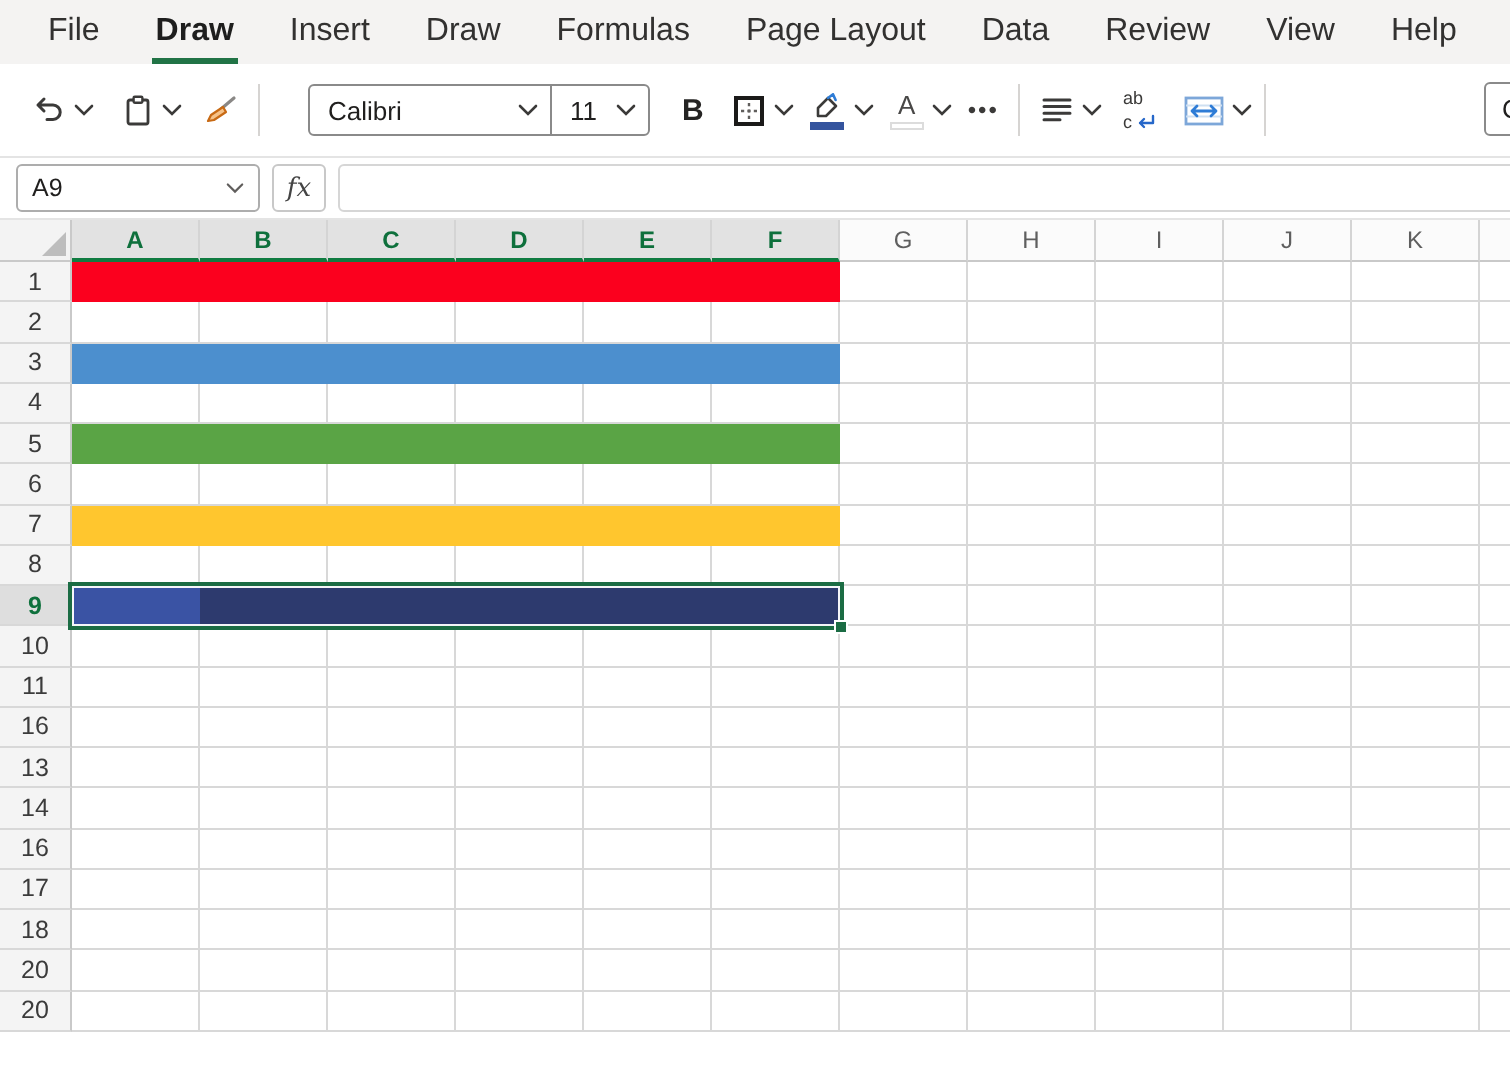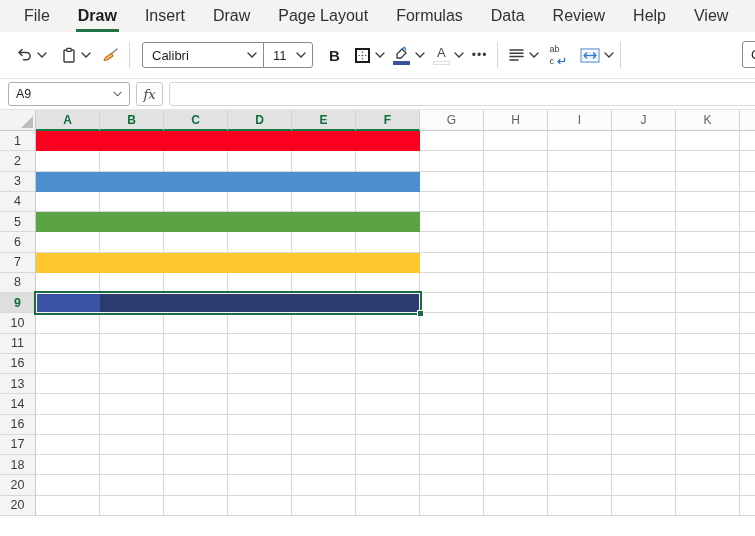--- a/index.html
+++ b/index.html
@@ -26,21 +26,21 @@
   .toolbar{
     height:46px;background:#fff;border-bottom:1px solid #E4E4E4;
     display:flex;align-items:center;padding-left:16px;position:relative;
   }
   .tbtn{display:flex;align-items:center;gap:4px;color:var(--icon,#3B3A39);}
   .sep{width:1px;height:26px;background:#D6D4D2;margin:0 10px;}
   .combo{
     height:26px;border:1px solid #8A8A8A;display:flex;align-items:center;
     box-sizing:border-box;background:#fff;font-size:13px;color:#201F1E;
   }
-  .combo.font{width:122px;border-radius:3px 0 0 3px;padding:0 6px 0 9px;margin-left:2px;}
+  .combo.font{width:122px;border-radius:3px 0 0 3px;padding:0 6px 0 9px;margin-left:14px;}
   .combo.size{width:50px;border-radius:0 3px 3px 0;margin-left:-1px;padding:0 6px 0 9px;}
   .combo .grow{flex:1;}
   .bold-btn{font-weight:700;font-size:15px;color:#252423;margin-left:16px;}
   .swatchbtn{display:flex;flex-direction:column;align-items:center;line-height:1;}
   .swatch{width:17px;height:4px;margin-top:2px;}
   .ellipsis{font-size:12px;letter-spacing:1px;color:#3B3A39;margin-left:8px;}
   .wrapicon{display:flex;flex-direction:column;align-items:flex-start;font-size:9px;line-height:8px;color:#3B3A39;margin-left:4px;}
   .wrapicon .l2{display:flex;align-items:center;gap:1px;}
   .numfmt{
     position:absolute;left:742px;top:9px;width:46px;height:27px;
@@ -120,26 +120,26 @@
   svg{display:block;}
 </style>
 </head>
 <body>
 
 <div class="menubar">
     <span class="menu-item">File</span>
     <span class="menu-item active">Draw</span>
     <span class="menu-item">Insert</span>
     <span class="menu-item">Draw</span>
+    <span class="menu-item">Formulas</span>
     <span class="menu-item">Page Layout</span>
-    <span class="menu-item">Formulas</span>
     <span class="menu-item">Data</span>
     <span class="menu-item">Review</span>
+    <span class="menu-item">View</span>
     <span class="menu-item">Help</span>
-    <span class="menu-item">View</span>
   </div>
 
 <div class="toolbar">
 
   <div class="tbtn">
     <span>
       <svg width="17" height="16" viewBox="0 0 17 16">
           <path d="M6 2.5 L3 5.5 L6 8.5 M3 5.5 H10.5 A3.6 3.6 0 0 1 10.5 12.7 H7.5" fill="none" stroke="#3B3A39" stroke-width="1.5" stroke-linecap="round" stroke-linejoin="round"></path>
         </svg>
     </span>

